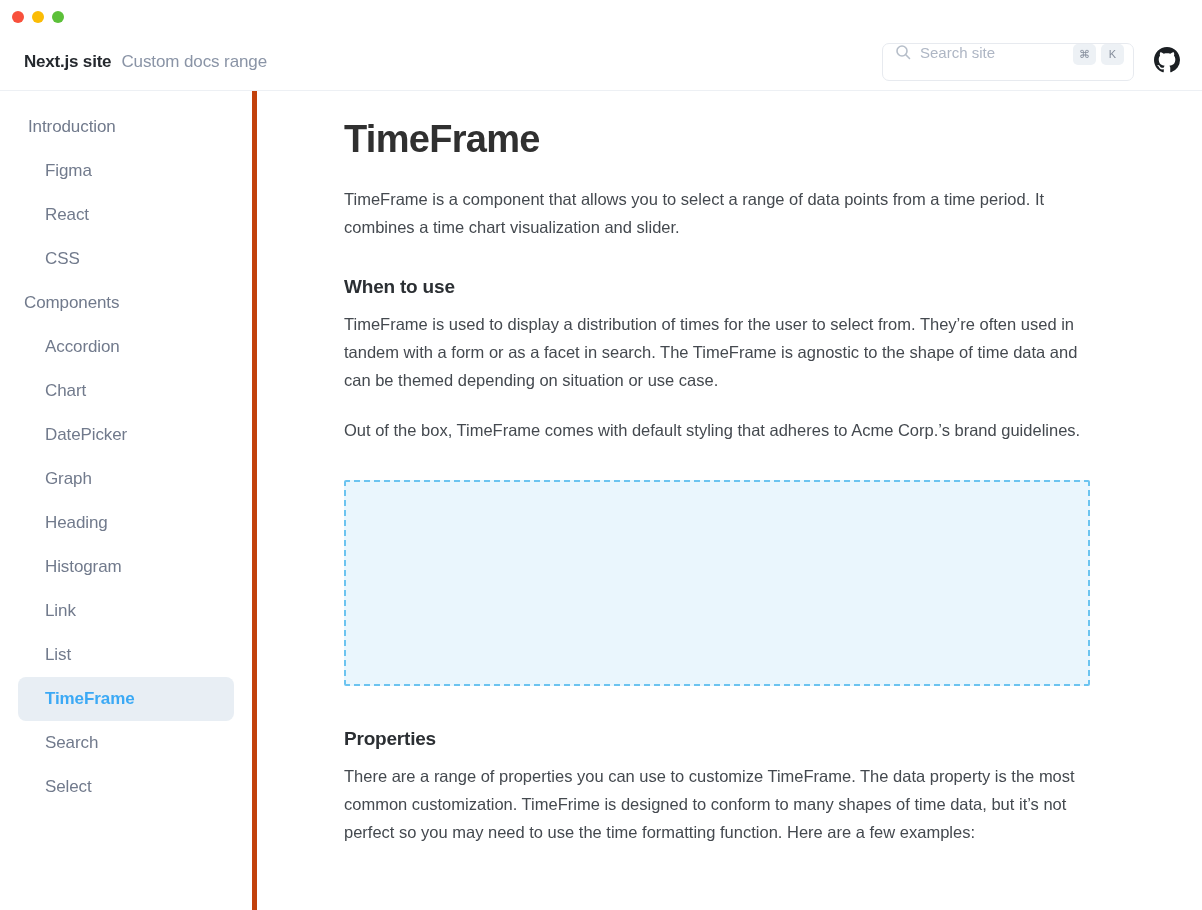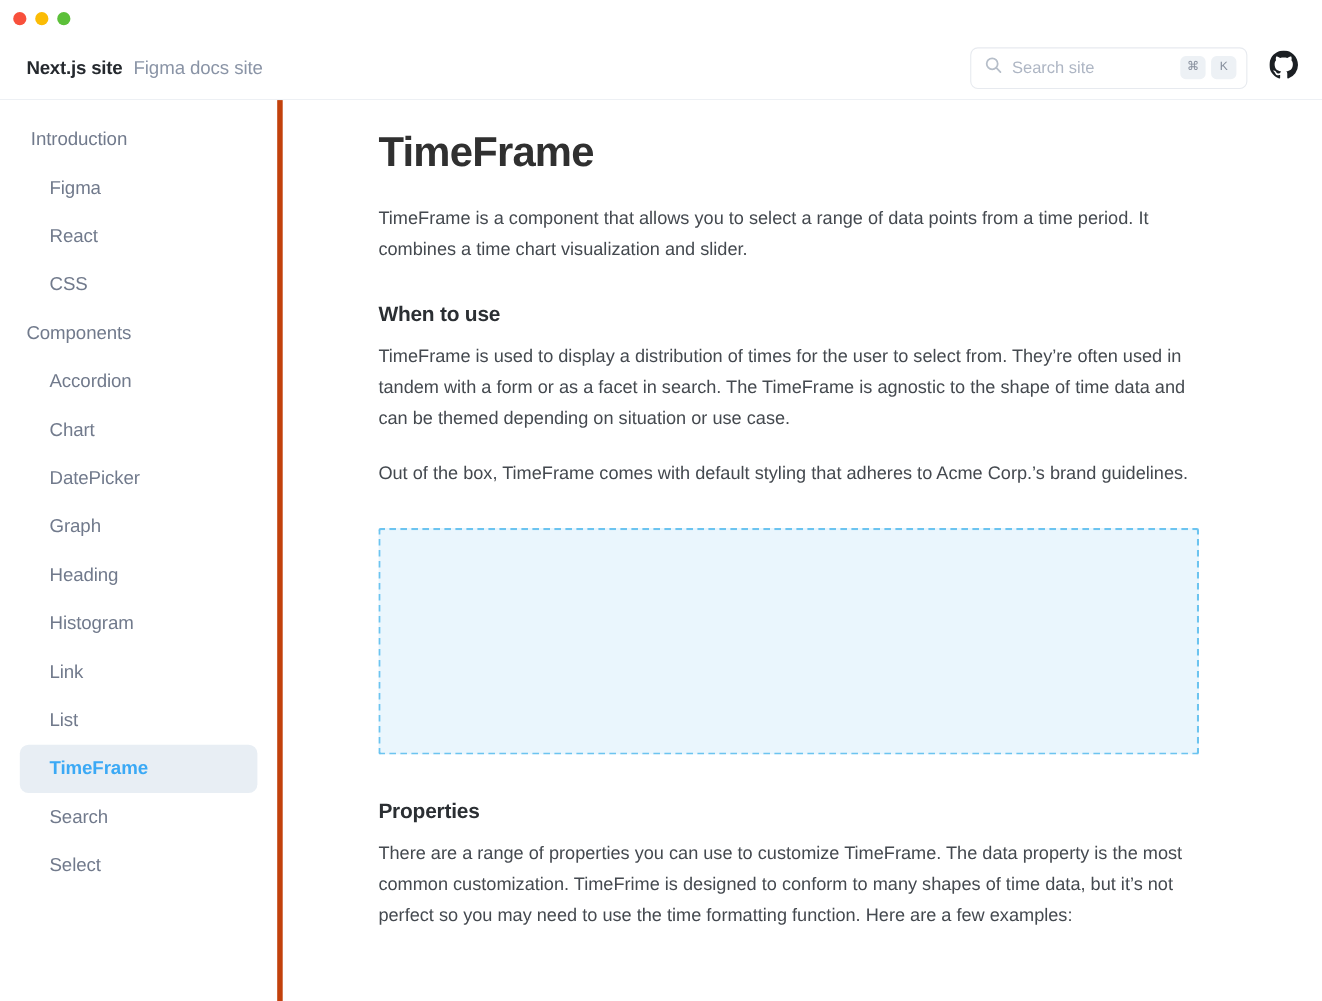--- a/index.html
+++ b/index.html
@@ -73,21 +73,21 @@
   }
 
   
   #search-box {
     width: 252px;
     height: 38px;
     border: 1px solid #E7EAEF;
     border-radius: 7px;
     background: #ffffff;
     display: flex;
-    align-items: center;
+    align-items: flex-start;
     padding: 0 9px 0 12px;
     gap: 9px;
   }
   #search-icon { flex: 0 0 auto; display: block; }
   #search-input {
     flex: 1 1 auto;
     border: none;
     outline: none;
     background: transparent;
     font-family: "Liberation Sans", sans-serif;
@@ -198,21 +198,21 @@
     <div class="traffic-lights">
       <span class="tl tl-close" style="background: rgb(248, 80, 60);"></span>
       <span class="tl tl-min" style="background: rgb(251, 188, 5);"></span>
       <span class="tl tl-max" style="background: rgb(92, 192, 57);"></span>
     </div>
   </div>
 
   <div id="header">
     <div id="brand">
       <span id="brand-name">Next.js site</span>
-      <span id="brand-sub">Figma docs site</span>
+      <span id="brand-sub">Custom docs range</span>
     </div>
 
     <div id="header-right">
 
       <div id="search-box">
         <span id="search-icon">
           <svg width="16" height="16" viewBox="0 0 16 16" fill="none">
             <circle cx="7" cy="7" r="5" stroke="#B6BEC9" stroke-width="1.6"></circle>
             <line x1="10.8" y1="10.8" x2="14.5" y2="14.5" stroke="#B6BEC9" stroke-width="1.6" stroke-linecap="round"></line>
           </svg>

